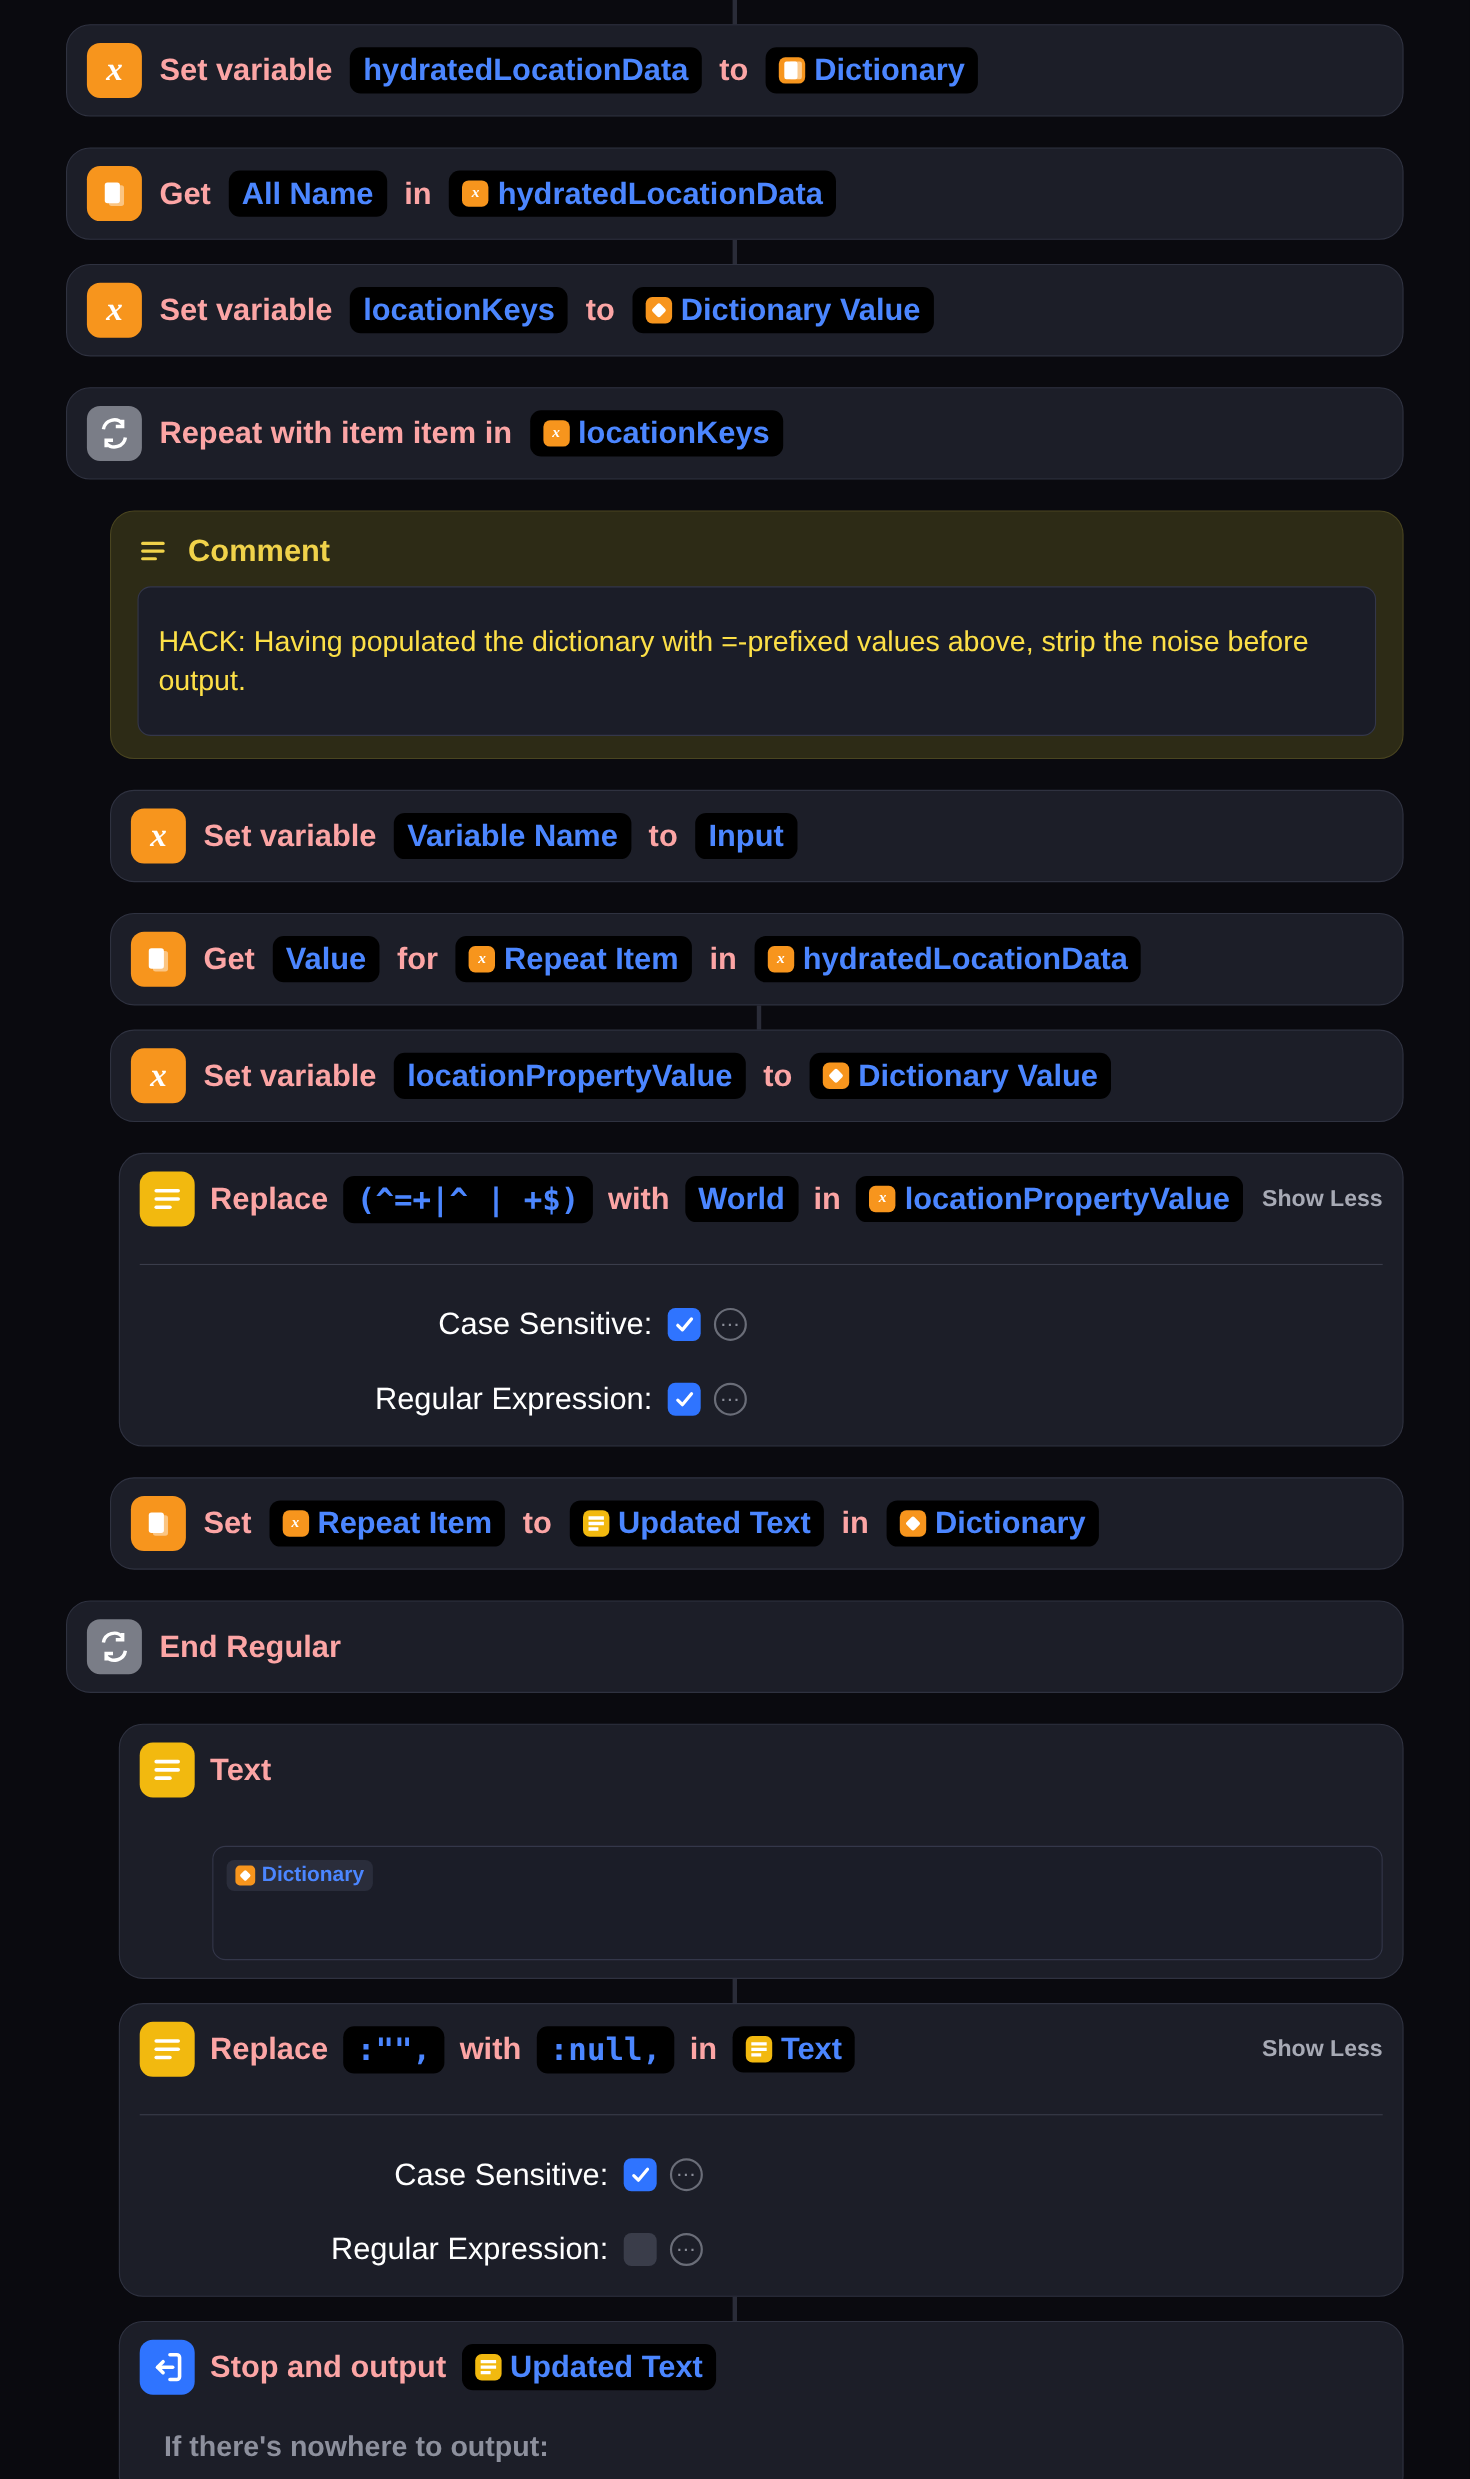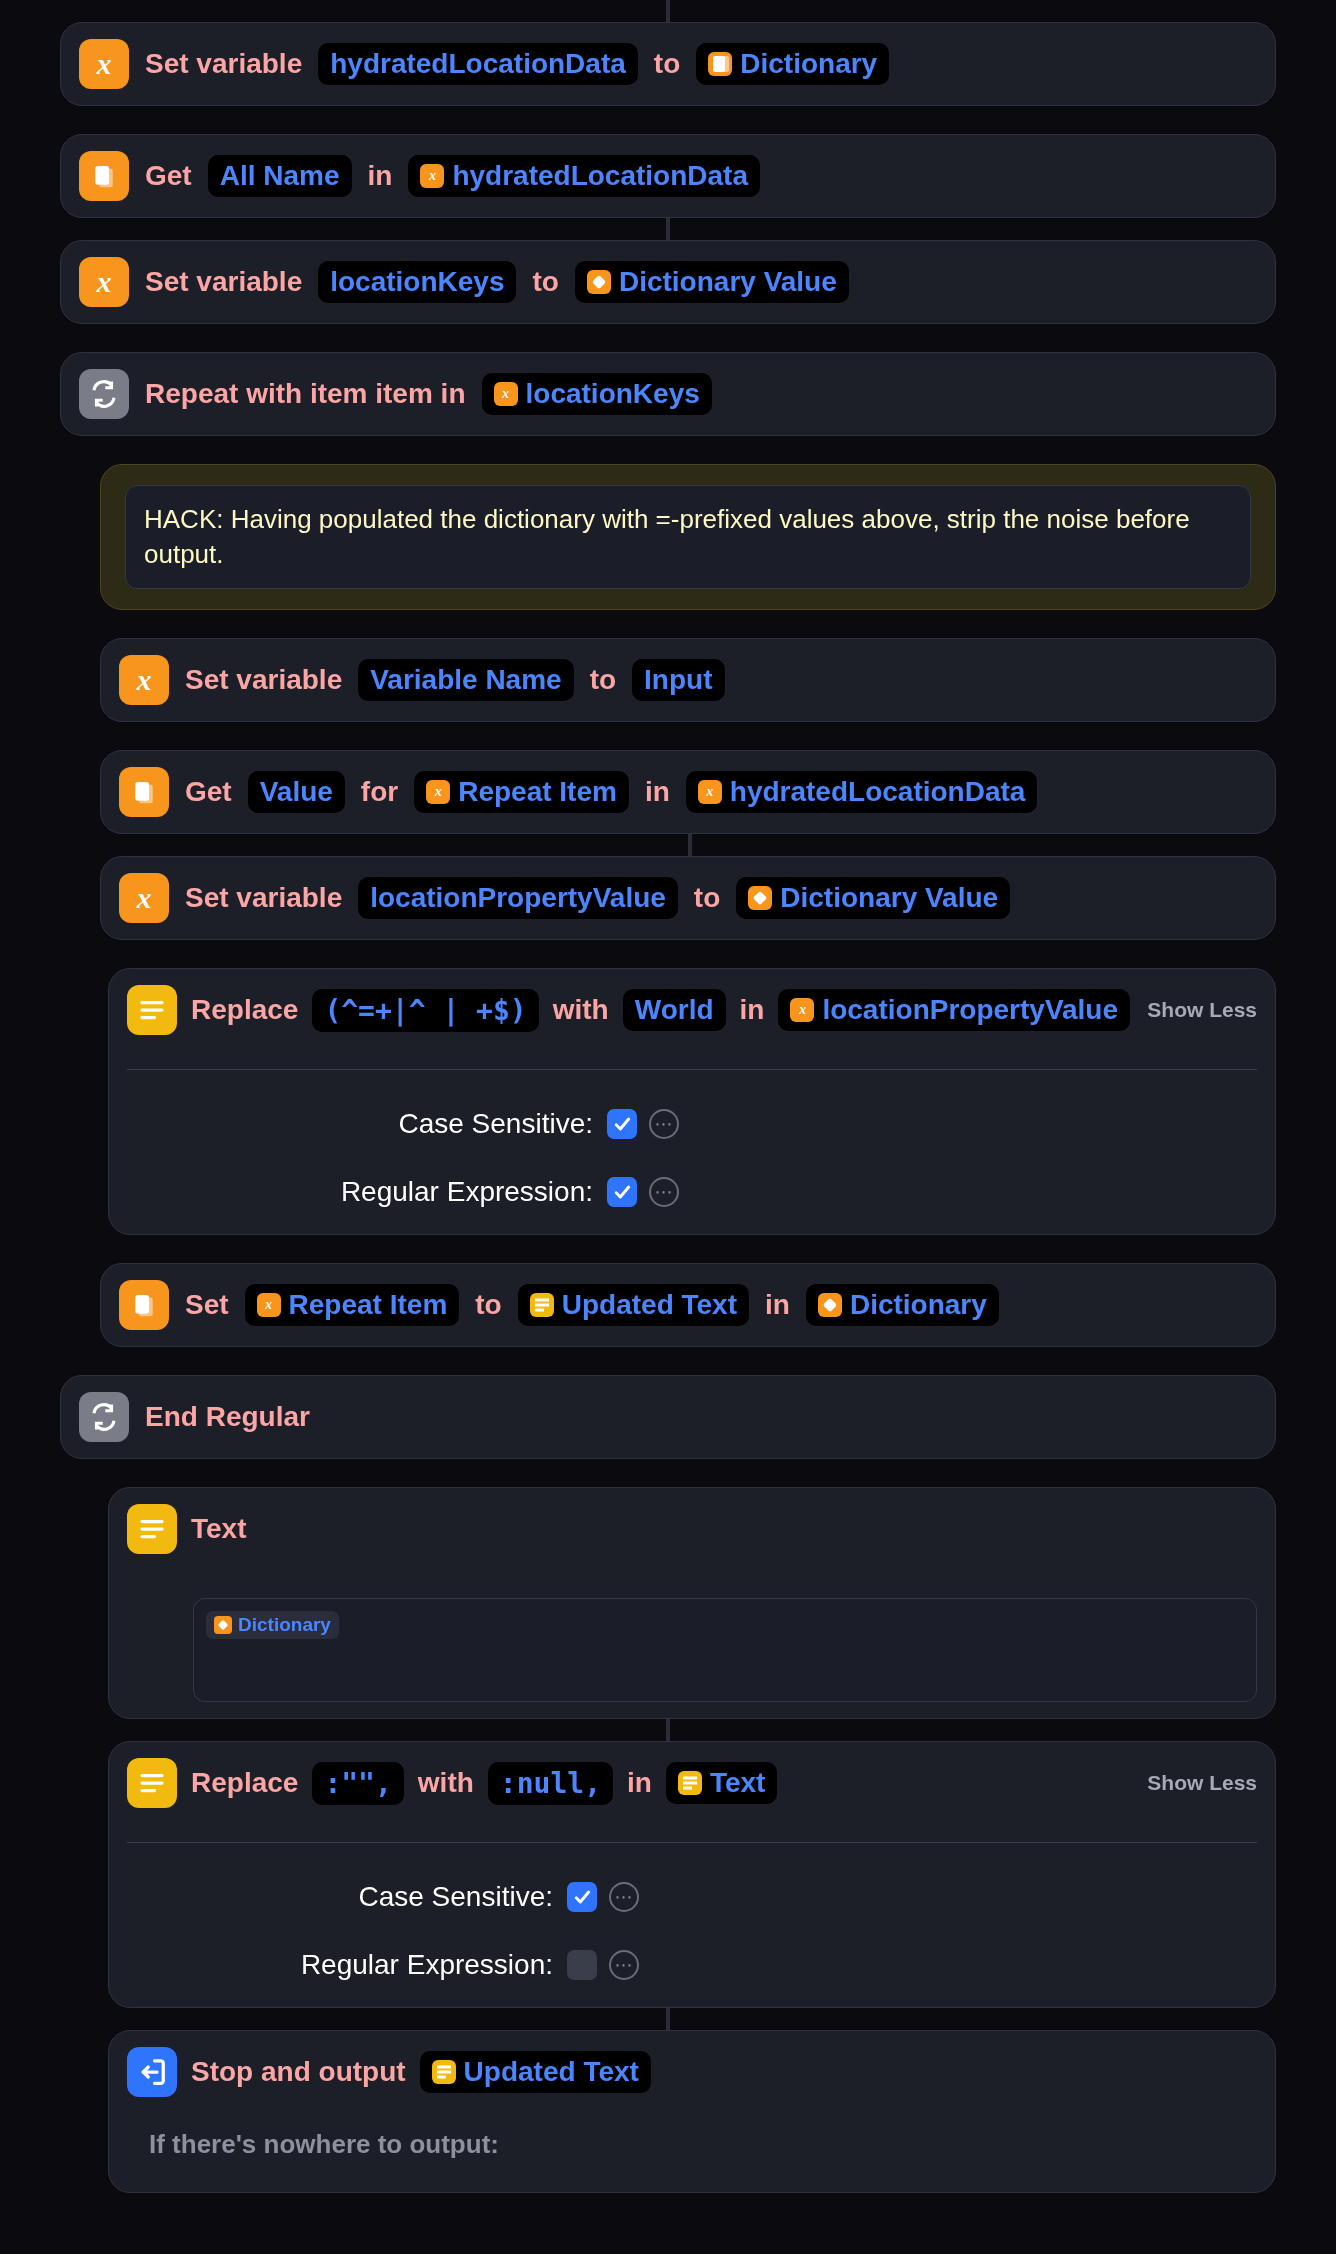--- a/index.html
+++ b/index.html
@@ -109,22 +109,22 @@
   }
   .comment-header {
     display:flex; align-items:center; gap: 18px;
     color:#f0d24a; font-weight:700;
     margin-bottom: 16px;
   }
   .comment-body {
     background: #1b1d28;
     border: 1px solid #34374a;
     border-radius: 12px;
-    padding: 16px 18px;
-    color: #fef9c3;
+    padding: 32px 18px;
+    color: #fde047;
     font-size: 26px;
     line-height: 1.35;
   }
   .textbox {
     background: #1b1d28;
     border: 1px solid #34374a;
     border-radius: 12px;
     padding: 10px 12px 60px 12px;
     width: 100%;
   }
@@ -215,20 +215,28 @@
   <span class="white">Repeat with item item in</span>
   <span class="chip">
     <span class="mini-icon mini-orange" style="font-style:italic;font-family:Georgia,serif;">x</span>
     <span>locationKeys</span>
   </span>
 </div>
 
 <div class="spacer"></div>
 
 <div class="comment-card">
+  <div class="comment-header">
+    <svg width="28" height="28" viewBox="0 0 24 24" fill="none" stroke="#f0d24a" stroke-width="2.4" stroke-linecap="round">
+        <line x1="4" y1="6" x2="20" y2="6"></line>
+        <line x1="4" y1="12" x2="20" y2="12"></line>
+        <line x1="4" y1="18" x2="14" y2="18"></line>
+      </svg>
+    <span>Comment</span>
+  </div>
   <div class="comment-body">HACK: Having populated the dictionary with =-prefixed values above, strip the noise before output.</div>
 </div>
 
 <div class="spacer"></div>
 
 <div class="card card-nested">
   <div class="icon icon-orange">
       <span class="glyph">x</span>
     </div>
   <span class="white">Set variable</span>

